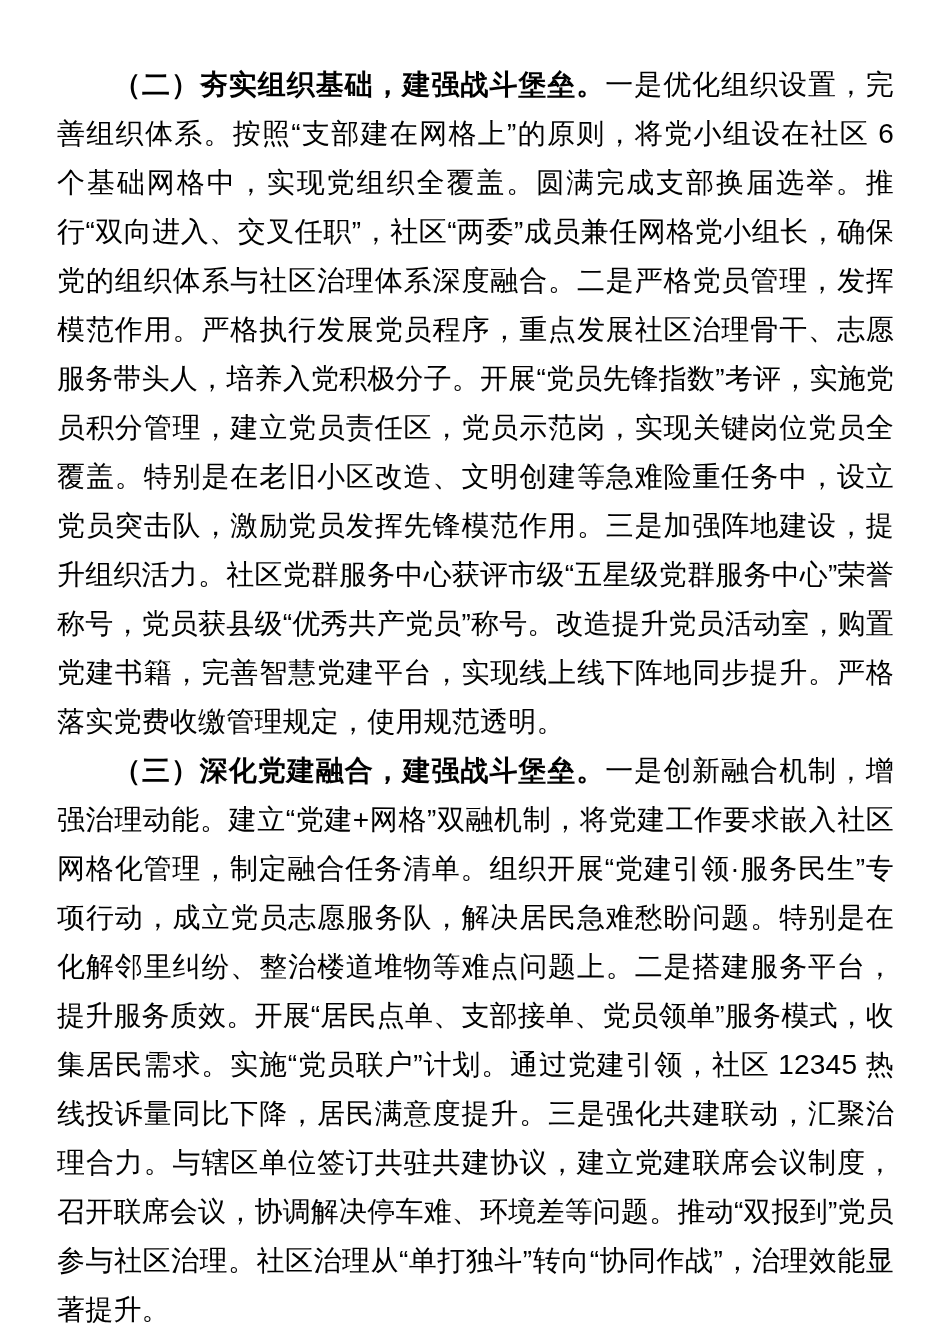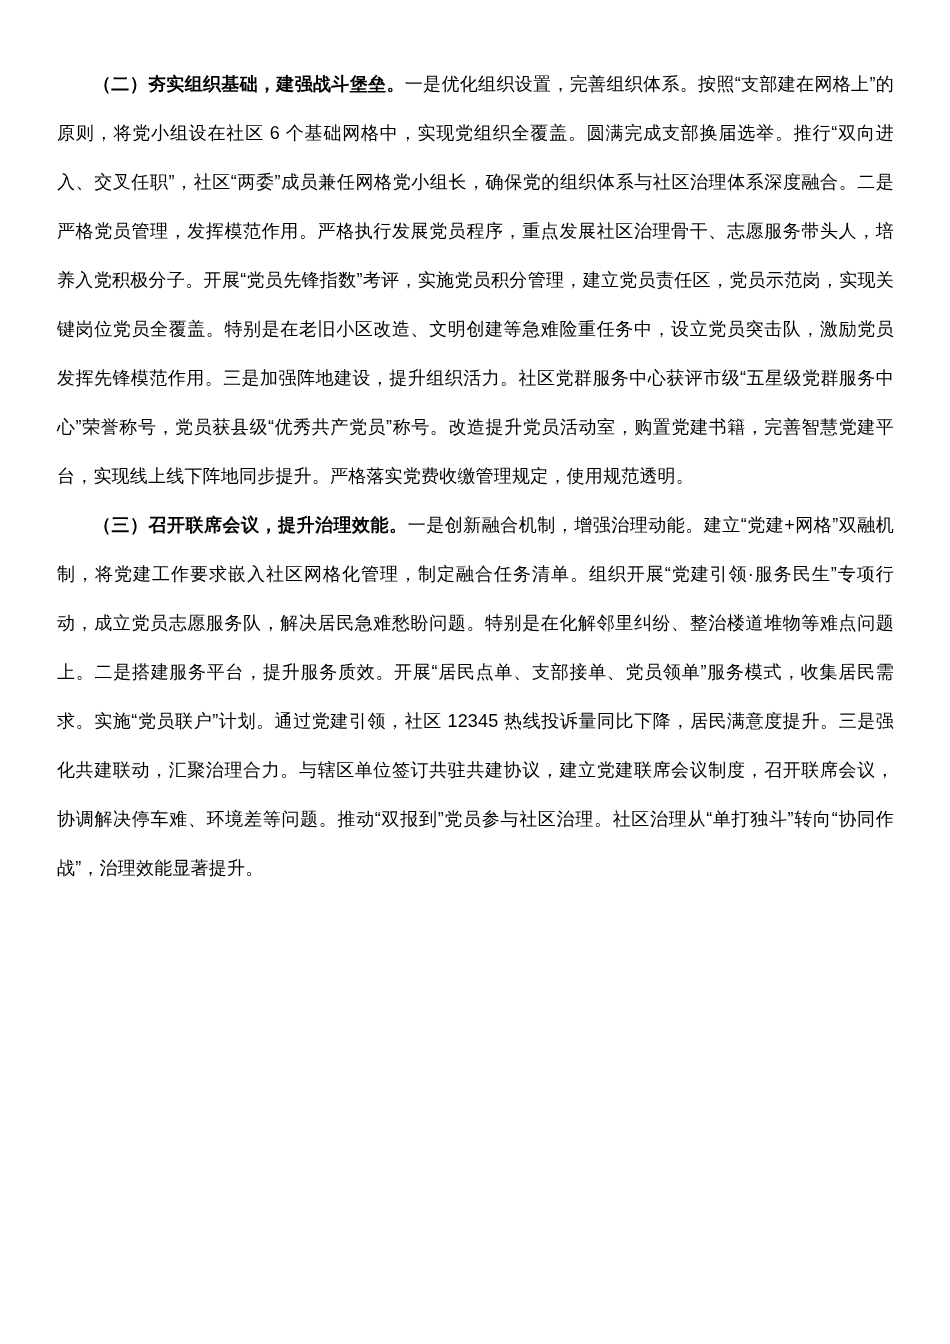--- a/index.html
+++ b/index.html
@@ -16,31 +16,31 @@
   .page {
     box-sizing: border-box;
     width: 950px;
     height: 1344px;
     padding: 60px 56px 0 57px;
     background: #ffffff;
     color: #000000;
   }
   .para {
     margin: 0;
-    font-size: 18px;
+    font-size: 28px;
     line-height: 49px;
     text-align: justify;
     text-indent: 2em;
     color: #000000;
     letter-spacing: 0.2px;
   }
   .para .lead {
     font-weight: bold;
   }
 </style>
 </head>
 <body>
 
 <div class="page">
   <p class="para"><span class="lead">（二）夯实组织基础，建强战斗堡垒。</span><span>一是优化组织设置，完善组织体系。按照“支部建在网格上”的原则，将党小组设在社区 6 个基础网格中，实现党组织全覆盖。圆满完成支部换届选举。推行“双向进入、交叉任职”，社区“两委”成员兼任网格党小组长，确保党的组织体系与社区治理体系深度融合。二是严格党员管理，发挥模范作用。严格执行发展党员程序，重点发展社区治理骨干、志愿服务带头人，培养入党积极分子。开展“党员先锋指数”考评，实施党员积分管理，建立党员责任区，党员示范岗，实现关键岗位党员全覆盖。特别是在老旧小区改造、文明创建等急难险重任务中，设立党员突击队，激励党员发挥先锋模范作用。三是加强阵地建设，提升组织活力。社区党群服务中心获评市级“五星级党群服务中心”荣誉称号，党员获县级“优秀共产党员”称号。改造提升党员活动室，购置党建书籍，完善智慧党建平台，实现线上线下阵地同步提升。严格落实党费收缴管理规定，使用规范透明。</span></p>
 
-  <p class="para"><span class="lead">（三）召开联席会议，提升治理效能。</span><span>一是创新融合机制，增强治理动能。建立“党建+网格”双融机制，将党建工作要求嵌入社区网格化管理，制定融合任务清单。组织开展“党建引领·服务民生”专项行动，成立党员志愿服务队，解决居民急难愁盼问题。特别是在化解邻里纠纷、整治楼道堆物等难点问题上。二是搭建服务平台，提升服务质效。开展“居民点单、支部接单、党员领单”服务模式，收集居民需求。实施“党员联户”计划。通过党建引领，社区 12345 热线投诉量同比下降，居民满意度提升。三是强化共建联动，汇聚治理合力。与辖区单位签订共驻共建协议，建立党建联席会议制度，召开联席会议，协调解决停车难、环境差等问题。推动“双报到”党员参与社区治理。社区治理从“单打独斗”转向“协同作战”，治理效能显著提升。</span></p>
+  <p class="para"><span class="lead">（三）深化党建融合，建强战斗堡垒。</span><span>一是创新融合机制，增强治理动能。建立“党建+网格”双融机制，将党建工作要求嵌入社区网格化管理，制定融合任务清单。组织开展“党建引领·服务民生”专项行动，成立党员志愿服务队，解决居民急难愁盼问题。特别是在化解邻里纠纷、整治楼道堆物等难点问题上。二是搭建服务平台，提升服务质效。开展“居民点单、支部接单、党员领单”服务模式，收集居民需求。实施“党员联户”计划。通过党建引领，社区 12345 热线投诉量同比下降，居民满意度提升。三是强化共建联动，汇聚治理合力。与辖区单位签订共驻共建协议，建立党建联席会议制度，召开联席会议，协调解决停车难、环境差等问题。推动“双报到”党员参与社区治理。社区治理从“单打独斗”转向“协同作战”，治理效能显著提升。</span></p>
 </div>
 
 </body></html>

